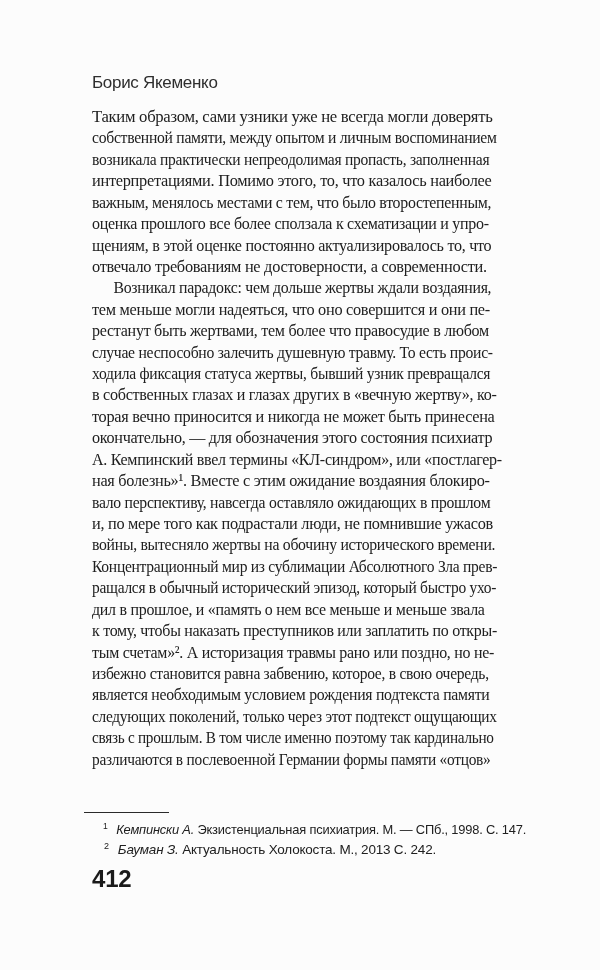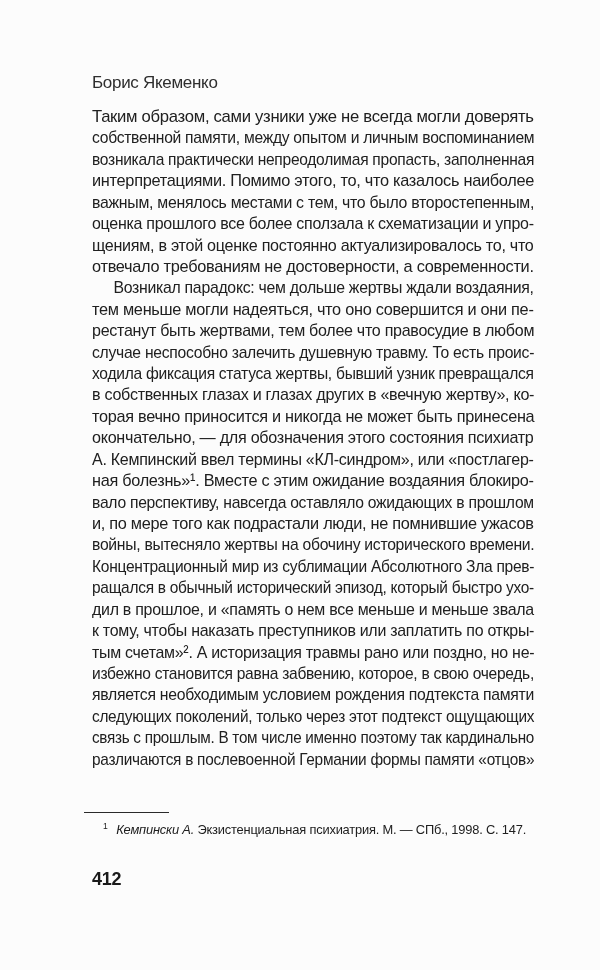--- a/index.html
+++ b/index.html
@@ -28,20 +28,21 @@
     line-height: 21.4px;
     letter-spacing: -0.3px;
     color: #2e2e2e;
     white-space: nowrap;
   }
   .body-text {
     position: absolute;
     left: 92px;
     top: 106px;
     width: 442px;
+    font-family: Liberation Serif, serif;
   }
   .tline {
     font-size: 17px;
     line-height: 21.42px;
     letter-spacing: -0.3px;
     white-space: nowrap;
     text-align: justify;
     text-align-last: justify;
     color: #202020;
   }
@@ -77,21 +78,21 @@
     vertical-align: super;
     margin-right: 9px;
   }
   .footnote i {
     font-style: italic;
   }
   .page-number {
     position: absolute;
     left: 92px;
     top: 866px;
-    font-size: 18px;
+    font-size: 24px;
     font-weight: bold;
     line-height: 26px;
     letter-spacing: -0.2px;
     color: #1a1a1a;
   }
 </style>
 </head>
 <body>
 
 <div class="page">
@@ -128,17 +129,18 @@
       <div class="tline" style="text-align-last: left; transform-origin: 0px 50%; transform: scaleX(0.926625);">является необходимым условием рождения подтекста памяти</div>
       <div class="tline" style="text-align-last: left; transform-origin: 0px 50%; transform: scaleX(0.903885);">следующих поколений, только через этот подтекст ощущающих</div>
       <div class="tline" style="text-align-last: left; transform-origin: 0px 50%; transform: scaleX(0.896552);">связь с прошлым. В том числе именно поэтому так кардинально</div>
       <div class="tline" style="text-align-last: left; transform-origin: 0px 50%; transform: scaleX(0.905738);">различаются в послевоенной Германии формы памяти «отцов»</div>
     </div>
 
   <div class="footnotes">
     <div class="fn-rule"></div>
     <div id="fn-list">
         <div class="footnote" style="text-align-last: left; transform-origin: 0px 50%; transform: scaleX(0.952586);"><sup>1</sup><i>Кемпински А. </i><span>Экзистенциальная психиатрия. М. — СПб., 1998. С. 147.</span></div>
+        <div class="footnote"><sup>2</sup><i>Бауман З. </i><span>Актуальность Холокоста. М., 2013 С. 242.</span></div>
       </div>
   </div>
 
   <div class="page-number">412</div>
 </div>
 
 </body></html>

